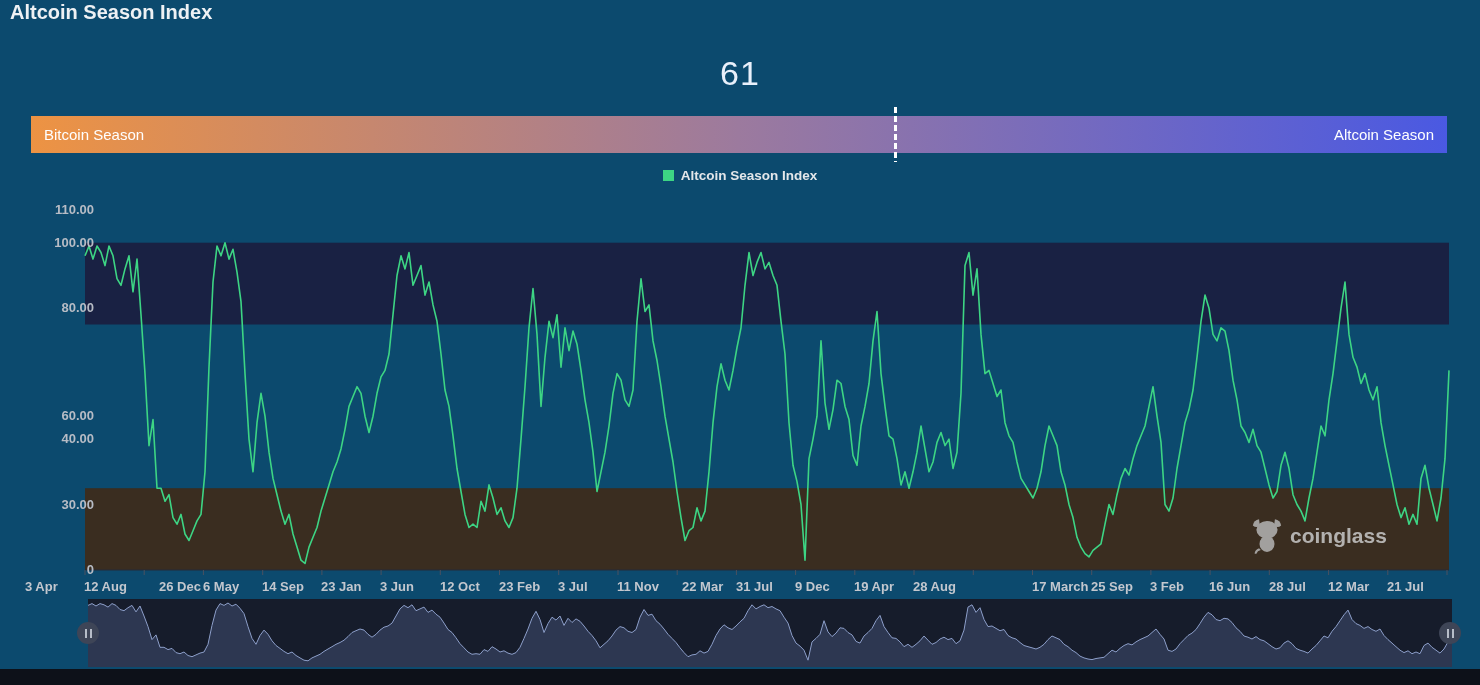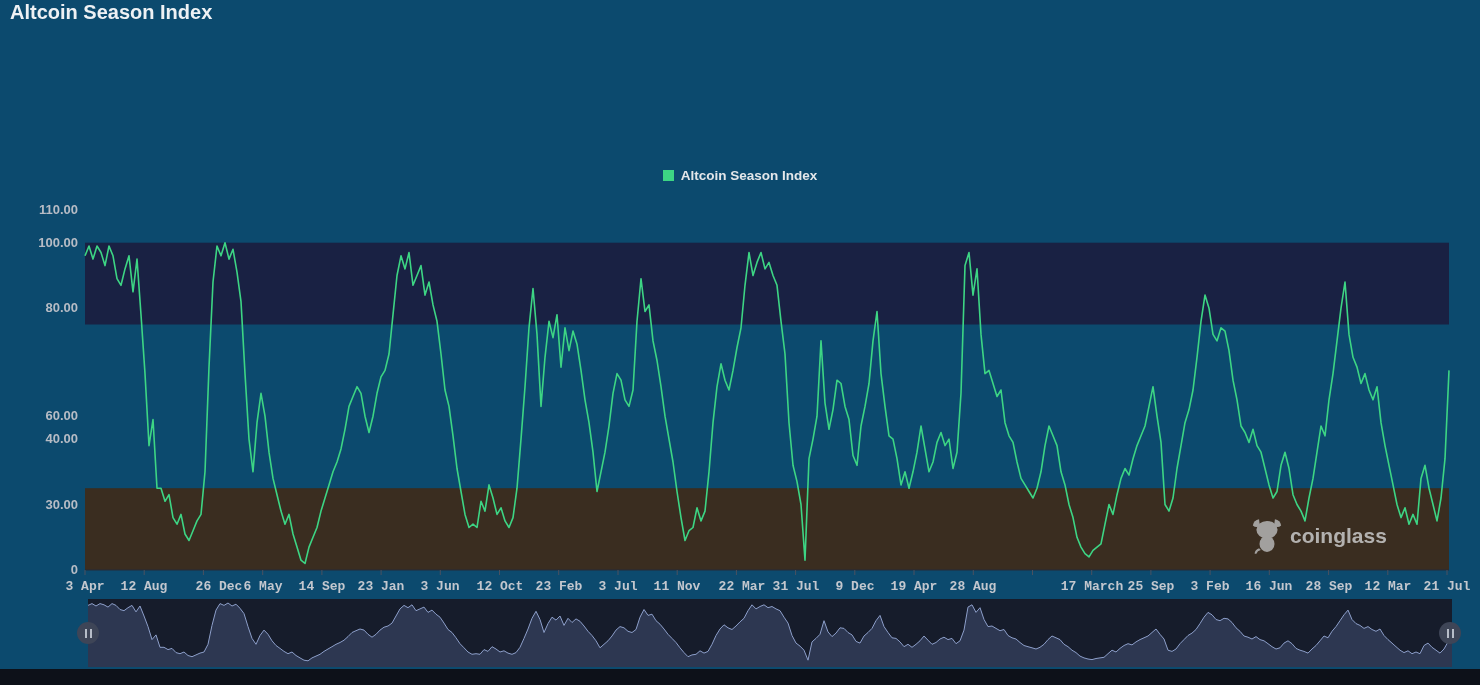--- a/index.html
+++ b/index.html
@@ -14,37 +14,43 @@
   .gauge-label.left{left:13px;}
   .gauge-label.right{right:13px;}
   .gauge-marker{position:absolute;top:-9px;width:3px;height:55px;
        background:repeating-linear-gradient(180deg,#ffffff 0 6px,transparent 6px 9px);}
   .legend{position:absolute;left:0;top:168px;width:100%;display:flex;justify-content:center;
        align-items:center;gap:7px;cursor:pointer;}
   .legend-swatch{width:11px;height:11px;display:inline-block;}
   .legend-label{font-size:13.5px;font-weight:600;color:#e4e7ea;}
   #chart-svg{position:absolute;left:0;top:0;width:1480px;height:685px;}
   .axis-label{position:absolute;font-size:13px;font-weight:600;color:#b7bcc5;}
-  .y-label{width:78px;text-align:right;}
-  .x-label{width:120px;text-align:center;color:#c3c7ce;font-family:Liberation Mono, monospace;}
+  .y-label{width:78px;text-align:right;padding-left:16px;}
+  .x-label{width:120px;color:#c3c7ce;}
   .watermark{position:absolute;left:1252px;top:518px;display:flex;align-items:center;gap:8px;opacity:.85;}
   .watermark-text{font-size:21px;font-weight:bold;color:#c9c9c9;}
   .navigator{position:absolute;left:88px;top:599px;width:1364px;height:68px;background:#161c2b;}
   .nav-handle{position:absolute;top:622px;width:22px;height:22px;border-radius:50%;
        background:#3e4557;display:flex;align-items:center;justify-content:center;gap:3px;cursor:ew-resize;}
   .nav-handle span{display:block;width:2px;height:9px;background:#b7bdc8;}
 </style>
 </head>
 <body>
 
 <div class="app">
 
   <div class="page-title">Altcoin Season Index</div>
 
+  <div class="index-value">61</div>
 
+  <div class="gauge">
+    <div class="gauge-label left">Bitcoin Season</div>
+    <div class="gauge-label right">Altcoin Season</div>
+    <div class="gauge-marker" id="gauge-marker" style="left: calc(61% - 1px);"></div>
+  </div>
 
   <div class="legend">
     <span class="legend-swatch" id="legend-swatch" style="background: rgb(61, 213, 132);"></span>
     <span class="legend-label">Altcoin Season Index</span>
   </div>
 
   <svg id="chart-svg">
       <rect x="85" y="242.7" width="1364" height="81.8" fill="#192143"></rect>
       <rect x="85" y="488.2" width="1364" height="81.8" fill="#3a2d20"></rect>
       <line x1="85" y1="570" x2="1449" y2="570" stroke="#242a38" stroke-width="1"></line>
@@ -99,21 +105,21 @@
       <div class="axis-label x-label" style="left: 676px; top: 579px; position: absolute; margin-left: 6px;">22 Mar</div>
       <div class="axis-label x-label" style="left: 736px; top: 579px; position: absolute;">31 Jul</div>
       <div class="axis-label x-label" style="left: 795px; top: 579px; position: absolute;">9 Dec</div>
       <div class="axis-label x-label" style="left: 854px; top: 579px; position: absolute;">19 Apr</div>
       <div class="axis-label x-label" style="left: 913px; top: 579px; position: absolute;">28 Aug</div>
       <div class="axis-label x-label" style="left: 972px; top: 579px; position: absolute; margin-top: 24px;">6 Jan</div>
       <div class="axis-label x-label" style="left: 1032px; top: 579px; position: absolute;">17 March</div>
       <div class="axis-label x-label" style="left: 1091px; top: 579px; position: absolute;">25 Sep</div>
       <div class="axis-label x-label" style="left: 1150px; top: 579px; position: absolute;">3 Feb</div>
       <div class="axis-label x-label" style="left: 1209px; top: 579px; position: absolute;">16 Jun</div>
-      <div class="axis-label x-label" style="left: 1269px; top: 579px; position: absolute;">28 Sep</div>
+      <div class="axis-label x-label" style="left: 1269px; top: 579px; position: absolute;">28 Jul</div>
       <div class="axis-label x-label" style="left: 1328px; top: 579px; position: absolute;">12 Mar</div>
       <div class="axis-label x-label" style="left: 1387px; top: 579px; position: absolute;">21 Jul</div>
     </div>
 
   <div class="watermark">
     <svg width="30" height="36" viewBox="0 0 34 40">
       <g fill="#b5b5b5">
         <path d="M8 1 Q2 2 1 8 Q4 11 9 9 Z"></path>
         <path d="M26 1 Q32 2 33 8 Q30 11 25 9 Z"></path>
         <ellipse cx="17" cy="13" rx="12" ry="10"></ellipse>

